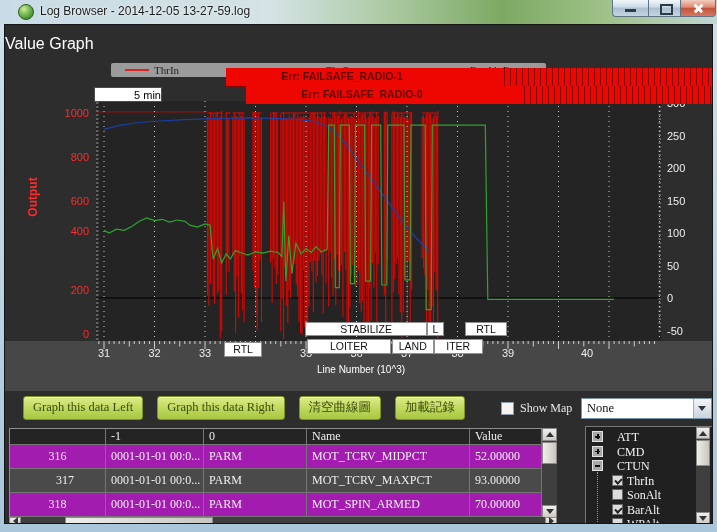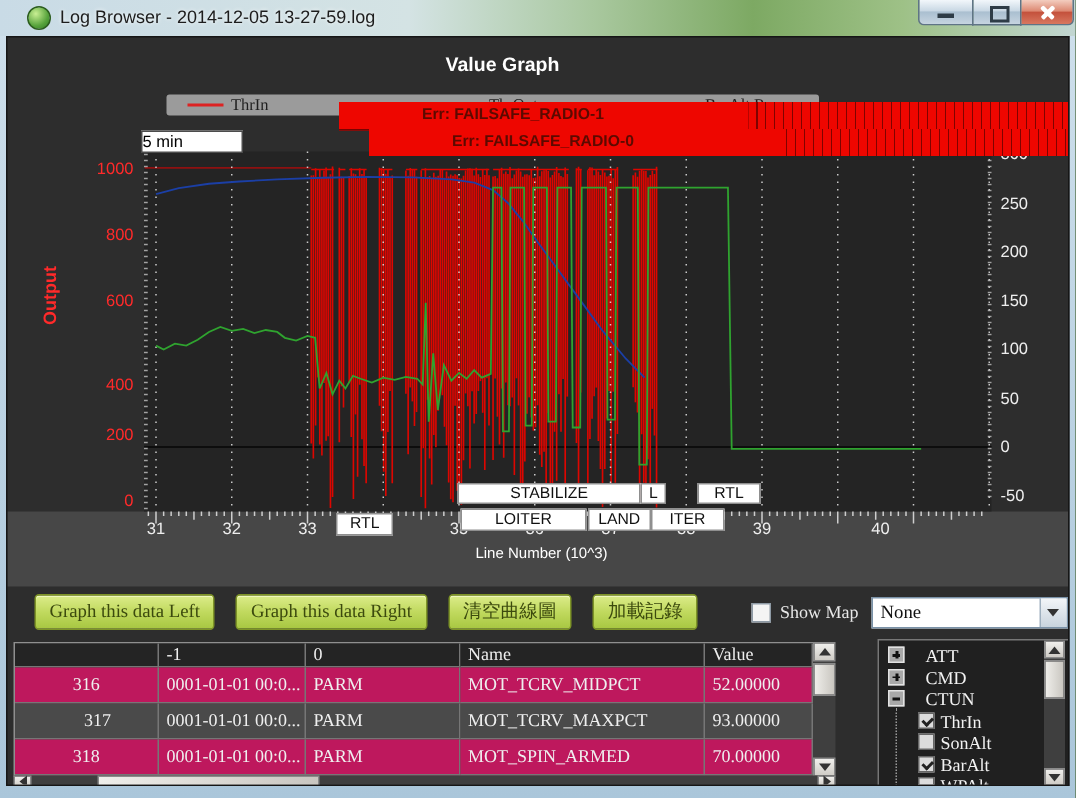--- a/index.html
+++ b/index.html
@@ -17,32 +17,32 @@
   .cap.close{left:680px;width:36px;border-radius:0 0 4px 0;background:linear-gradient(180deg,#f3cdbf,#dd8a74 45%,#c4523d 52%,#d8775f);}
   .g-min{position:absolute;left:12px;top:9px;width:11px;height:3px;background:#2e3c47;}
   .g-max{position:absolute;left:11px;top:4px;width:9px;height:7px;border:2px solid #2e3c47;}
   .g-x1,.g-x2{position:absolute;left:12px;top:7px;width:11px;height:2.5px;background:#fff;border-radius:1px;}
   .g-x1{transform:rotate(45deg);} .g-x2{transform:rotate(-45deg);}
   
   #content{position:absolute;left:4px;top:24px;width:709px;height:500px;background:#2d2d2d;
     border:1px solid #161616;box-sizing:border-box;overflow:hidden;}
   #content>div,#content>svg{position:absolute;}
   #strip{left:0;top:316px;width:709px;height:50px;background:#474747;}
-  #gtitle{left:0;top:10px;width:660px;text-align:center;color:#fff;font-weight:bold;font-size:13px;}
+  #gtitle{left:0;top:10px;width:660px;color:#fff;font-weight:normal;font-size:16px;}
   #legend{left:106px;top:38px;width:435px;height:14px;background:#9b9b9b;border-radius:2px;z-index:2;}
   .lg-item{position:absolute;top:0;height:14px;display:flex;align-items:center;gap:5px;}
   .lg-sw{display:inline-block;width:24px;height:2px;}
   .lg-tx{font-size:11px;color:#1f1f1f;font-family:"Liberation Serif",serif;}
   .err{left:221px;width:488px;height:18px;background:#ee0600;z-index:3;}
   #err0{top:43px;border-bottom:1px solid #7a0300;} #err1{top:61px;margin-left:20px;}
   .err-t{position:absolute;left:0;top:2px;width:232px;text-align:center;font-size:10.5px;color:#5c0a00;font-weight:bold;}
   .err-stripes{position:absolute;right:0;top:0;width:44%;height:100%;
     background:repeating-linear-gradient(90deg,rgba(0,0,0,0) 0 5px,rgba(35,0,0,.55) 5px 6px);}
   #tscale{left:89px;top:62px;width:68px;height:15px;background:#fff;border:1px solid #4c4c4c;z-index:3;
-    text-align:left;font-size:11px;color:#000;line-height:15px;box-sizing:border-box;}
+    text-align:right;font-size:11px;color:#000;line-height:15px;box-sizing:border-box;}
   #plot{left:91px;top:76px;width:565px;height:250px;overflow:visible;z-index:1;}
   .ytl{position:absolute;left:30px;width:54px;text-align:right;font-size:11px;color:#ff2a2a;z-index:2;}
   .ytr{position:absolute;left:662px;width:40px;text-align:left;font-size:11px;color:#eee;z-index:2;}
   .xtl{position:absolute;top:322px;transform:translateX(-50%);font-size:11px;color:#eee;}
   #outlbl{left:-2px;top:165px;width:60px;height:14px;transform:rotate(-90deg);color:#ff2a2a;
     font-size:12px;font-weight:bold;text-align:center;}
   #xlbl{left:256px;top:339px;width:200px;text-align:center;color:#fff;font-weight:normal;font-size:10px;}
   .mode{position:absolute;background:#fff;border:1px solid #8f8f8f;color:#101010;font-size:10.5px;
     text-align:center;box-sizing:border-box;z-index:2;overflow:hidden;white-space:nowrap;}
   
@@ -61,21 +61,21 @@
   .tri-up{width:0;height:0;border-left:4px solid transparent;border-right:4px solid transparent;border-bottom:5px solid #333;}
   .tri-left{width:0;height:0;border-top:4px solid transparent;border-bottom:4px solid transparent;border-right:5px solid #333;}
   .tri-right{width:0;height:0;border-top:4px solid transparent;border-bottom:4px solid transparent;border-left:5px solid #333;}
   
   #table{left:4px;top:403px;width:533px;height:88px;border:1px solid #8f8f8f;box-sizing:content-box;
     font-family:"Liberation Serif",serif;}
   .trow{display:flex;}
   .tcell{box-sizing:border-box;border-right:1px solid #767676;border-bottom:1px solid #767676;
     color:#efefef;font-size:12px;overflow:hidden;white-space:nowrap;padding:0 5px;display:flex;align-items:center;}
   .thead .tcell{height:16px;background:#242424;}
-  .tbody .tcell{height:24px;background:#be185d;}
+  .tbody .tcell{height:24px;background:#a21caf;}
   .trow.sel .tcell{background:#4a4a4a;}
   .tc-c{justify-content:center;}
   .sb-btn{position:absolute;background:linear-gradient(180deg,#f0efec,#cfccc6);border:1px solid #8a8a8a;box-sizing:border-box;
     display:flex;align-items:center;justify-content:center;}
   .sb-track{position:absolute;background:#3f3f3f;}
   .sb-thumb{position:absolute;background:linear-gradient(90deg,#efeeea,#c9c6c0);border:1px solid #8a8a8a;box-sizing:border-box;}
   #tvscroll{left:537px;top:403px;width:15px;height:90px;}
   #thscroll{left:4px;top:492px;width:548px;height:8px;}
   
   #tree{left:580px;top:401px;width:142px;height:99px;background:#202020;border:1px solid #777;box-sizing:border-box;
@@ -420,21 +420,21 @@
           <i class="tri-up"></i>
         </div>
       <div class="sb-thumb" style="left:0;top:13px;width:14px;height:26px;"></div>
       <div class="sb-btn" style="left:0;bottom:0;width:14px;height:12px;">
           <i class="tri-down" style="position:static"></i>
         </div>
     </div>
   <div class="ytl" style="top: 82px;">1000</div>
       <div class="ytl" style="top: 126.2px;">800</div>
       <div class="ytl" style="top: 170.4px;">600</div>
-      <div class="ytl" style="top: 226px;">400</div>
+      <div class="ytl" style="top: 200px;">400</div>
       <div class="ytl" style="top: 258.8px;">200</div>
       <div class="ytl" style="top: 303px;">0</div>
       <div class="ytr" style="top: 72px;">300</div>
       <div class="ytr" style="top: 104.5px;">250</div>
       <div class="ytr" style="top: 137px;">200</div>
       <div class="ytr" style="top: 169.5px;">150</div>
       <div class="ytr" style="top: 202px;">100</div>
       <div class="ytr" style="top: 234.5px;">50</div>
       <div class="ytr" style="top: 267px;">0</div>
       <div class="ytr" style="top: 299.5px;">-50</div>

